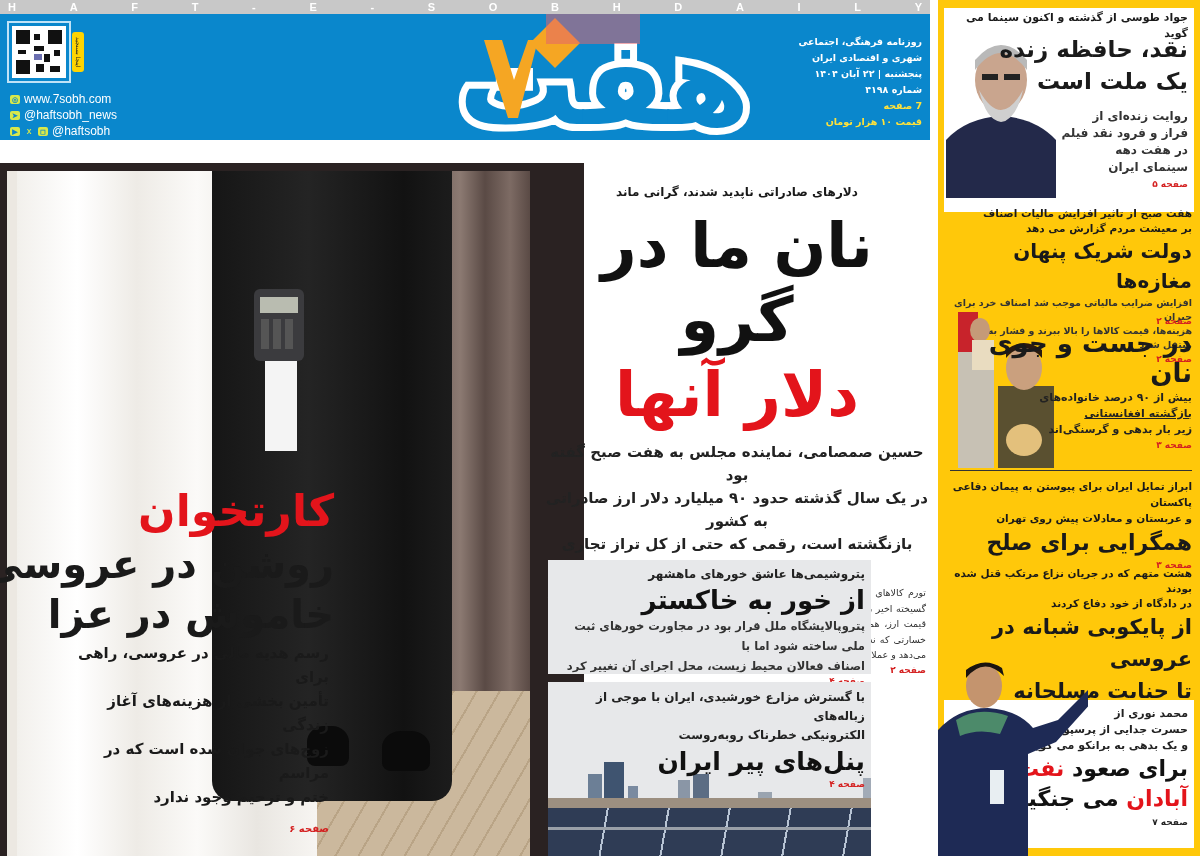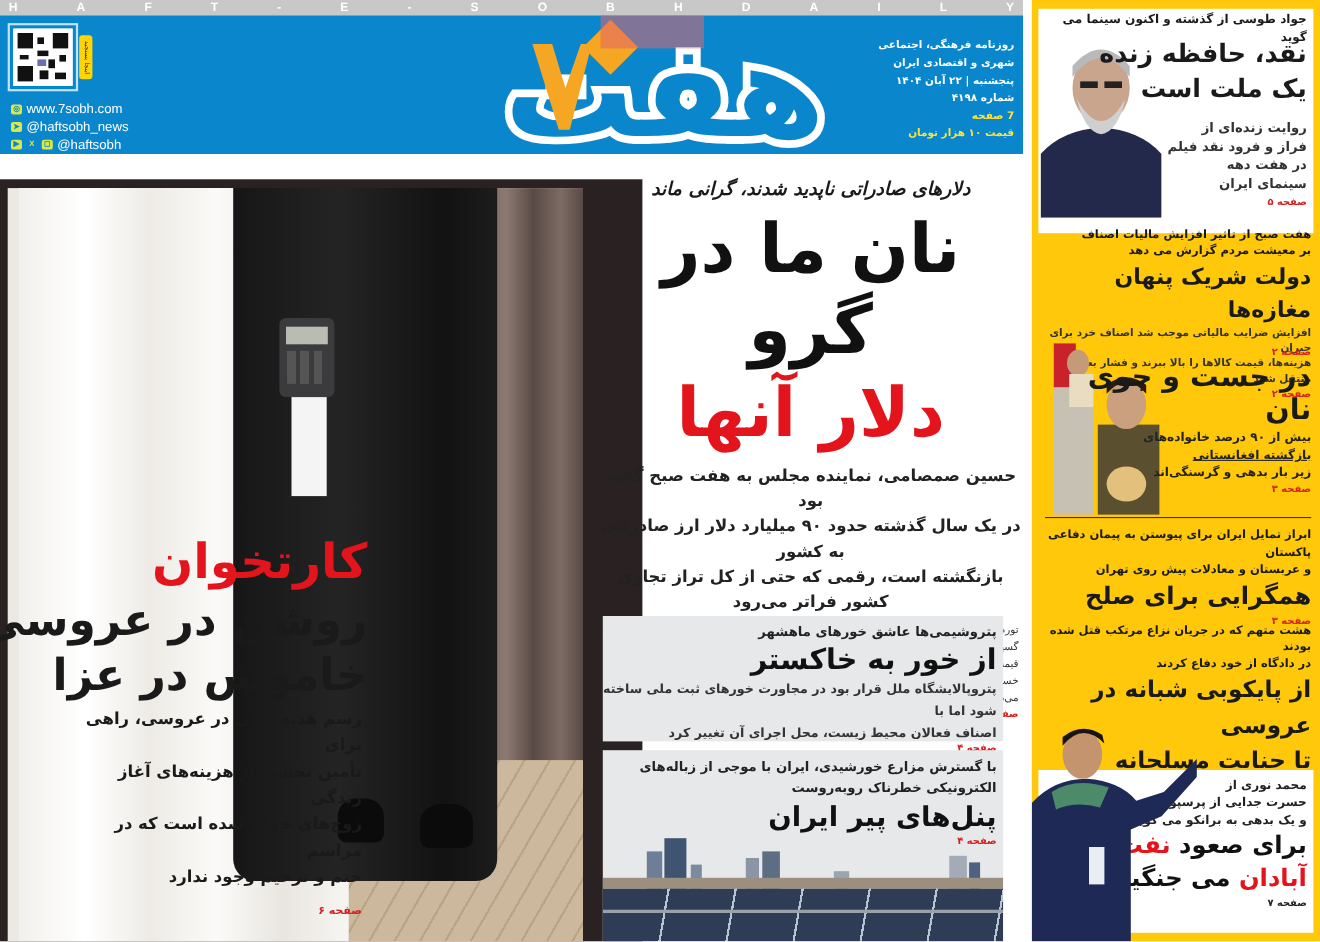--- a/index.html
+++ b/index.html
@@ -49,21 +49,21 @@
   .receipt { position: absolute; left: 258px; top: 190px; width: 32px; height: 90px; background: #f4f4f4; }
   .left-headline { position: absolute; right: 250px; direction: rtl; text-align: right; font-weight: bold; white-space: nowrap; }
   .left-body { position: absolute; right: 255px; width: 270px; direction: rtl; text-align: right; font-size: 15px; line-height: 24px; color: #1a1a1a; font-weight: bold; }
 
   
   .center { position: absolute; left: 540px; top: 155px; width: 394px; }
   .kicker { direction: rtl; text-align: center; font-weight: bold; color: #1a1a1a; }
   .mainhead { direction: rtl; text-align: center; font-weight: bold; letter-spacing: -2px; }
   .lede { direction: rtl; text-align: center; font-weight: bold; color: #222; font-size: 15px; line-height: 23px; }
   .body-text { direction: rtl; text-align: justify; font-size: 9.5px; line-height: 15.5px; color: #333; }
-  .grey-box { position: absolute; left: 548px; width: 364px; background: #e7e8ea; }
+  .grey-box { position: absolute; left: 548px; width: 323px; background: #e7e8ea; }
   .skyline { position: absolute; left: 0; right: 0; bottom: 0; height: 100px; }
   .panels { position: absolute; left: 0; right: 0; bottom: 0; height: 48px;
     background: repeating-linear-gradient(100deg, #2f3c55 0 58px, #b8c4d4 58px 60px); }
   .rail { position: absolute; left: 0; right: 0; height: 3px; background: #9aa0a8; }
   .bld { position: absolute; bottom: 48px; }
 </style>
 </head>
 <body>
 
 <div class="strip" id="strip">
@@ -157,21 +157,21 @@
   <div class="left-body" style="top:478px;">
     <div>رسم هدیه مالی در عروسی، راهی برای</div>
     <div>تأمین بخشی از هزینه‌های آغاز زندگی</div>
     <div>زوج‌های جوان شده است که در مراسم</div>
     <div>ختم و ترحیم وجود ندارد</div>
     <div class="page-ref" style="font-size:10px;margin-top:8px;">صفحه ۶</div>
   </div>
 </div>
 
 <div class="center">
-  <div class="kicker" style="font-size:17px;line-height:34px;margin-top:0;font-style:italic;">دلارهای صادراتی ناپدید شدند، گرانی ماند</div>
+  <div class="kicker" style="font-size:12px;line-height:34px;margin-top:20px;">دلارهای صادراتی ناپدید شدند، گرانی ماند</div>
   <div class="mainhead" style="font-size:62px;line-height:74px;color:#111;">نان ما در گرو</div>
   <div class="mainhead" style="font-size:62px;line-height:76px;color:#e3141b;">دلار آنها</div>
   <div class="lede" style="margin-top:8px;">
     <div>حسین صمصامی، نماینده مجلس به هفت صبح گفته بود</div>
     <div>در یک سال گذشته حدود ۹۰ میلیارد دلار ارز صادراتی به کشور</div>
     <div>بازنگشته است، رقمی که حتی از کل تراز تجاری کشور فراتر می‌رود</div>
   </div>
   <div class="body-text" style="margin-top:6px;padding:0 8px;">تورم کالاهای خارجی در تابستان امسال به ۱۲۳ درصد رسیده است، ریشه اصلی تورم افسار گسیخته اخیر را باید در نوسانات ارزی و عدم بازگشت ارزهای صادراتی جست‌وجو کرد. افزایش قیمت ارز، همراه با فرار ارزی صادرکنندگان، خسارتی مستقیم بر دوش مردم گذاشته است؛ خسارتی که نه تنها در قیمت کالاهای وارداتی بلکه در کل سطح عمومی قیمت‌ها خود را نشان می‌دهد و عملا زندگی روزمره خانوارها را تحت فشار قرار داده است...</div>
   <div class="page-ref" style="direction:rtl;text-align:right;padding-right:8px;margin-top:2px;">صفحه ۲</div>
 </div>

